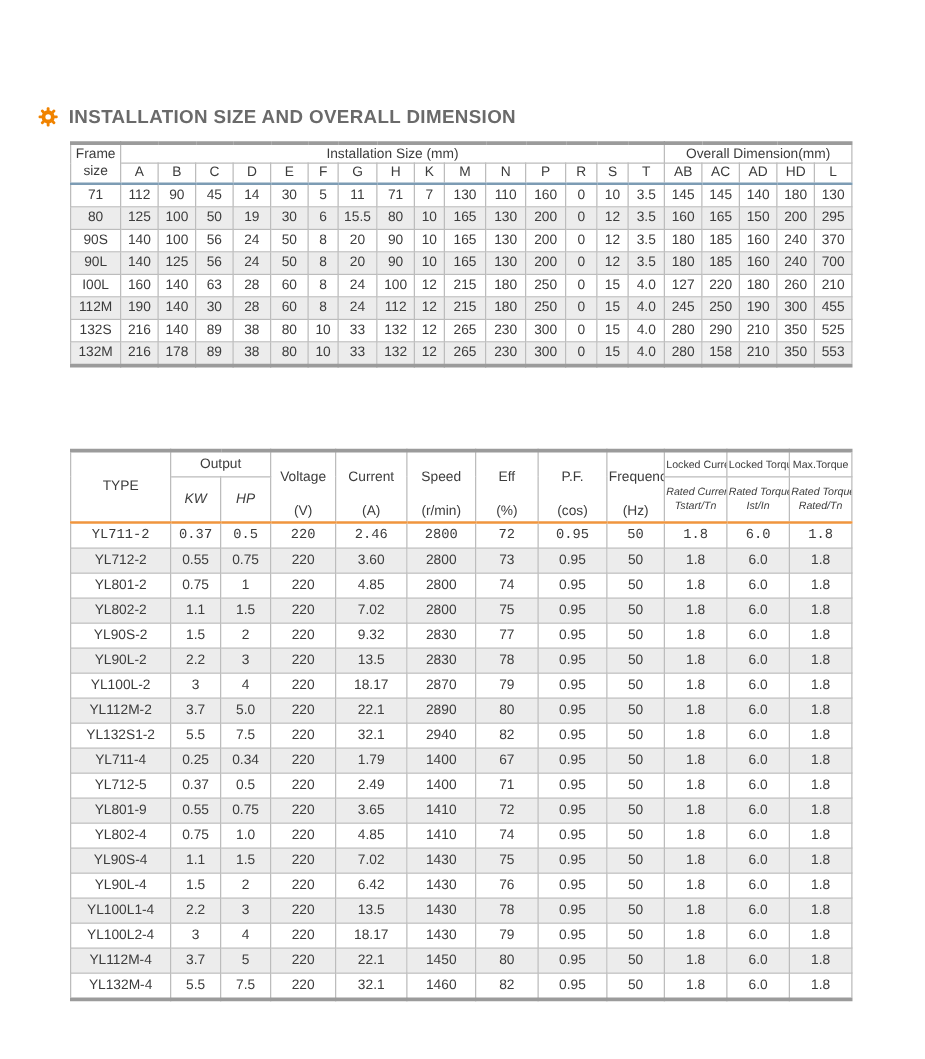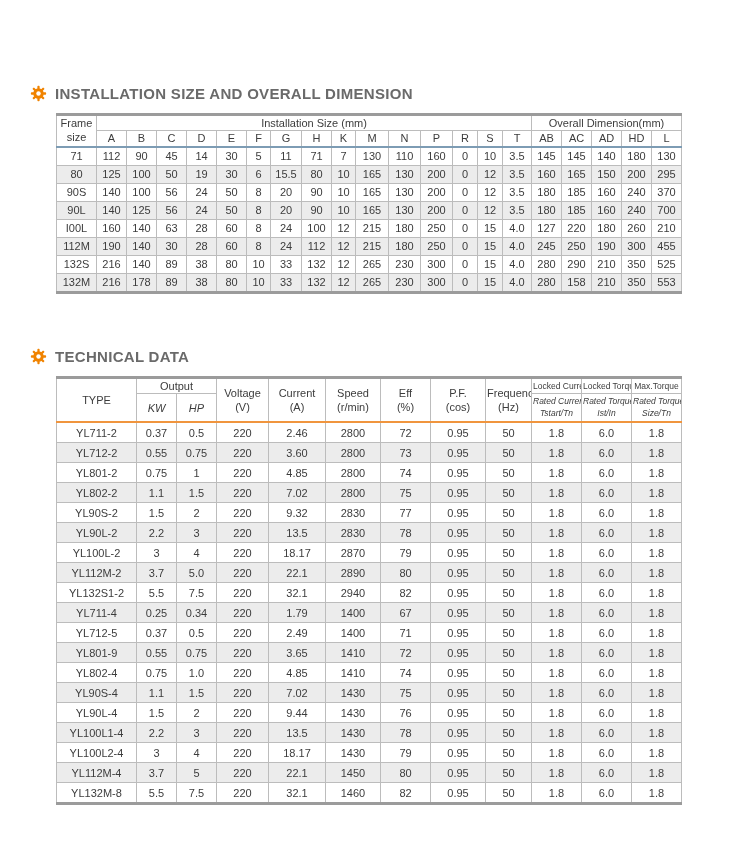--- a/index.html
+++ b/index.html
@@ -20,23 +20,23 @@
               font-weight:normal;padding:0 1px;overflow:hidden;white-space:nowrap;}
   .t .wrap{white-space:normal;line-height:1.25;}
   
   #install-table thead tr{height:16px;}
   #install-table tbody td{height:17px;}
   #install-table tbody tr:first-child td{border-top:2px solid #7d9cb4;}
   
   #tech-table thead tr.rowA th{height:14px;}
   #tech-table thead tr.rowB th{height:27px;font-style:italic;}
   #tech-table tbody td{height:19px;}
-  #tech-table tbody tr:first-child td{border-top:2px solid #f0953e;}
+  #tech-table tbody tr:first-child td{border-top:2px solid #f0953e;font-family:Liberation Mono, monospace;}
   .t tbody tr:nth-child(even){background:#ececec;}
-  .two-line div{line-height:1.3;}
+  .two-line div{line-height:1.3;margin-top:13px;}
   .sm{font-size:8.5px;}
   .sm div{line-height:1.3;}
 </style>
 </head>
 <body>
 
 <div class="page">
 
   <div class="section sec-install">
     <h2 class="sec-title">
@@ -296,39 +296,20 @@
               <td>210</td>
               <td>350</td>
               <td>553</td>
             </tr>
           </tbody>
       </table>
     </div>
   </div>
 
   <div class="section sec-tech">
-    <h2 class="sec-title">
-      <span class="gear">
-        <svg viewBox="0 0 24 24" width="17" height="17" aria-hidden="true">
-          <g fill="#F08300">
-            <circle cx="12" cy="12" r="7.4"></circle>
-            <rect x="10.4" y="1.2" width="3.2" height="5" rx="1.2"></rect>
-            <rect x="10.4" y="1.2" width="3.2" height="5" rx="1.2" transform="rotate(45 12 12)"></rect>
-            <rect x="10.4" y="1.2" width="3.2" height="5" rx="1.2" transform="rotate(90 12 12)"></rect>
-            <rect x="10.4" y="1.2" width="3.2" height="5" rx="1.2" transform="rotate(135 12 12)"></rect>
-            <rect x="10.4" y="1.2" width="3.2" height="5" rx="1.2" transform="rotate(180 12 12)"></rect>
-            <rect x="10.4" y="1.2" width="3.2" height="5" rx="1.2" transform="rotate(225 12 12)"></rect>
-            <rect x="10.4" y="1.2" width="3.2" height="5" rx="1.2" transform="rotate(270 12 12)"></rect>
-            <rect x="10.4" y="1.2" width="3.2" height="5" rx="1.2" transform="rotate(315 12 12)"></rect>
-          </g>
-          <circle cx="12" cy="12" r="3.1" fill="#ffffff"></circle>
-        </svg>
-      </span>
-      <span>TECHNICAL DATA</span>
-    </h2>
     <div class="tblwrap">
       <table class="t" id="tech-table">
         <colgroup>
           <col style="width:80px">
             <col style="width:40px">
             <col style="width:40px">
           <col style="width:52px">
             <col style="width:57px">
             <col style="width:55px">
           <col style="width:50px">
@@ -376,21 +357,21 @@
             <th class="sm">
               <div>Rated Current</div>
               <div>Tstart/Tn</div>
             </th>
             <th class="sm">
               <div>Rated Torque</div>
               <div>Ist/In</div>
             </th>
             <th class="sm">
               <div>Rated Torque</div>
-              <div>Size/Tn</div>
+              <div>Rated/Tn</div>
             </th>
           </tr>
         </thead>
         <tbody id="tech-body">
             <tr>
               <td>YL711-2</td>
               <td>0.37</td>
               <td>0.5</td>
               <td>220</td>
               <td>2.46</td>
@@ -582,21 +563,21 @@
               <td>50</td>
               <td>1.8</td>
               <td>6.0</td>
               <td>1.8</td>
             </tr>
             <tr>
               <td>YL90L-4</td>
               <td>1.5</td>
               <td>2</td>
               <td>220</td>
-              <td>9.44</td>
+              <td>6.42</td>
               <td>1430</td>
               <td>76</td>
               <td>0.95</td>
               <td>50</td>
               <td>1.8</td>
               <td>6.0</td>
               <td>1.8</td>
             </tr>
             <tr>
               <td>YL100L1-4</td>
@@ -634,21 +615,21 @@
               <td>22.1</td>
               <td>1450</td>
               <td>80</td>
               <td>0.95</td>
               <td>50</td>
               <td>1.8</td>
               <td>6.0</td>
               <td>1.8</td>
             </tr>
             <tr>
-              <td>YL132M-8</td>
+              <td>YL132M-4</td>
               <td>5.5</td>
               <td>7.5</td>
               <td>220</td>
               <td>32.1</td>
               <td>1460</td>
               <td>82</td>
               <td>0.95</td>
               <td>50</td>
               <td>1.8</td>
               <td>6.0</td>

